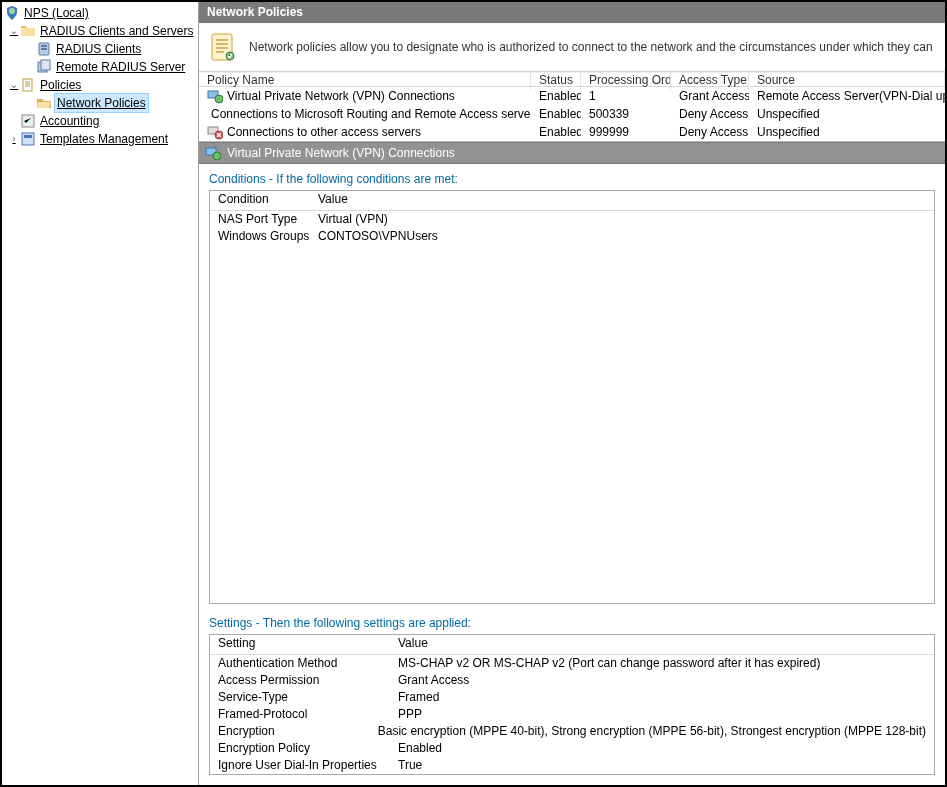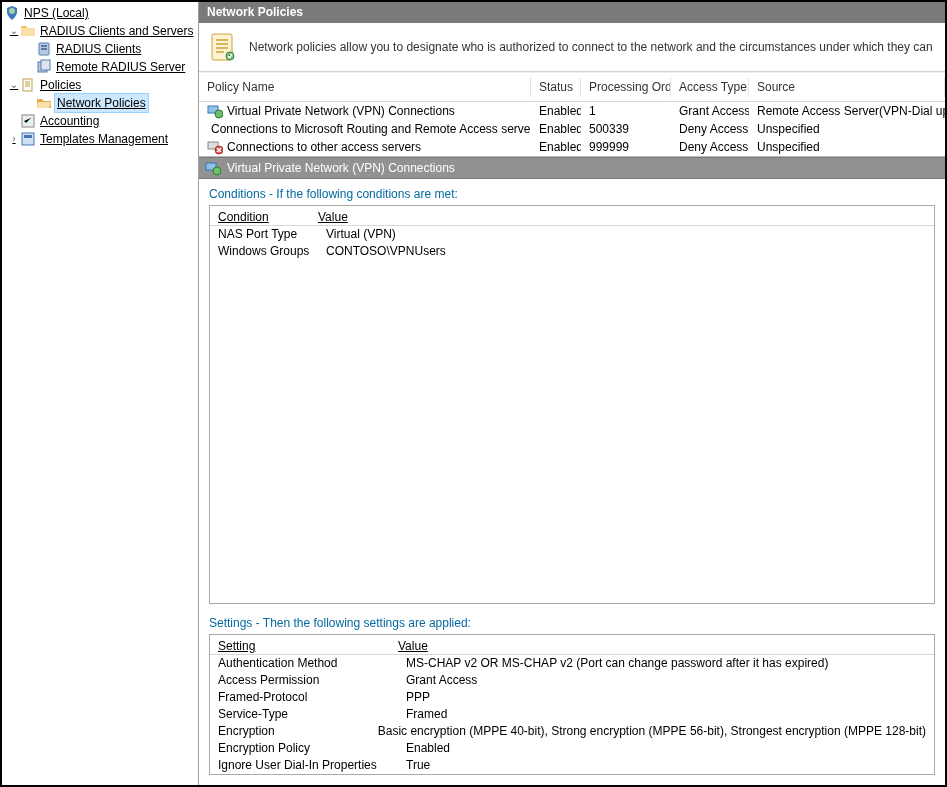--- a/index.html
+++ b/index.html
@@ -92,21 +92,21 @@
   
   .policy-table {
     border-bottom: 1px solid #bbb;
   }
   .pt-head, .pt-row {
     display: flex;
     font-size: 12px;
     align-items: center;
   }
   .pt-head {
-    height: 30px;
+    height: 15px;
     border-top: 1px solid #eee;
     border-bottom: 1px solid #d8d8d8;
     background: #fff;
   }
   .pt-head > div {
     padding: 3px 8px;
     color: #333;
     border-right: 1px solid #e4e4e4;
     white-space: nowrap;
     overflow: hidden;
@@ -154,24 +154,23 @@
   }
   .pb-head, .pb-row {
     display: flex;
     font-size: 12px;
     padding: 1px 8px;
     white-space: nowrap;
   }
   .pb-head {
     border-bottom: 1px solid #d8d8d8;
     height: 20px;
-    align-items: flex-end;
-    text-decoration: underline;
-  }
-  .pb-row { height: 17px; gap: 8px; }
+    align-items: flex-start;
+  }
+  .pb-row { height: 17px; }
   .cond-c2 { flex: 1; }
   .cond-c1b { width: 100px; }
   .set-c1 { width: 180px; }
   .set-c2 { flex: 1; }
 </style>
 </head>
 <body>
 
 <div class="app">
 
@@ -385,28 +384,28 @@
         </div>
         <div class="pb-row">
           <div class="set-c1">Authentication Method</div>
           <div class="set-c2">MS-CHAP v2 OR MS-CHAP v2 (Port can change password after it has expired)</div>
         </div>
         <div class="pb-row">
           <div class="set-c1">Access Permission</div>
           <div class="set-c2">Grant Access</div>
         </div>
         <div class="pb-row">
+          <div class="set-c1">Service-Type</div>
+          <div class="set-c2">Framed</div>
+        </div>
+        <div class="pb-row">
           <div class="set-c1">Framed-Protocol</div>
           <div class="set-c2">PPP</div>
         </div>
         <div class="pb-row">
-          <div class="set-c1">Service-Type</div>
-          <div class="set-c2">Framed</div>
-        </div>
-        <div class="pb-row">
           <div class="set-c1">Encryption</div>
           <div class="set-c2">Basic encryption (MPPE 40-bit), Strong encryption (MPPE 56-bit), Strongest encryption (MPPE 128-bit)</div>
         </div>
         <div class="pb-row">
           <div class="set-c1">Encryption Policy</div>
           <div class="set-c2">Enabled</div>
         </div>
         <div class="pb-row">
           <div class="set-c1">Ignore User Dial-In Properties</div>
           <div class="set-c2">True</div>

